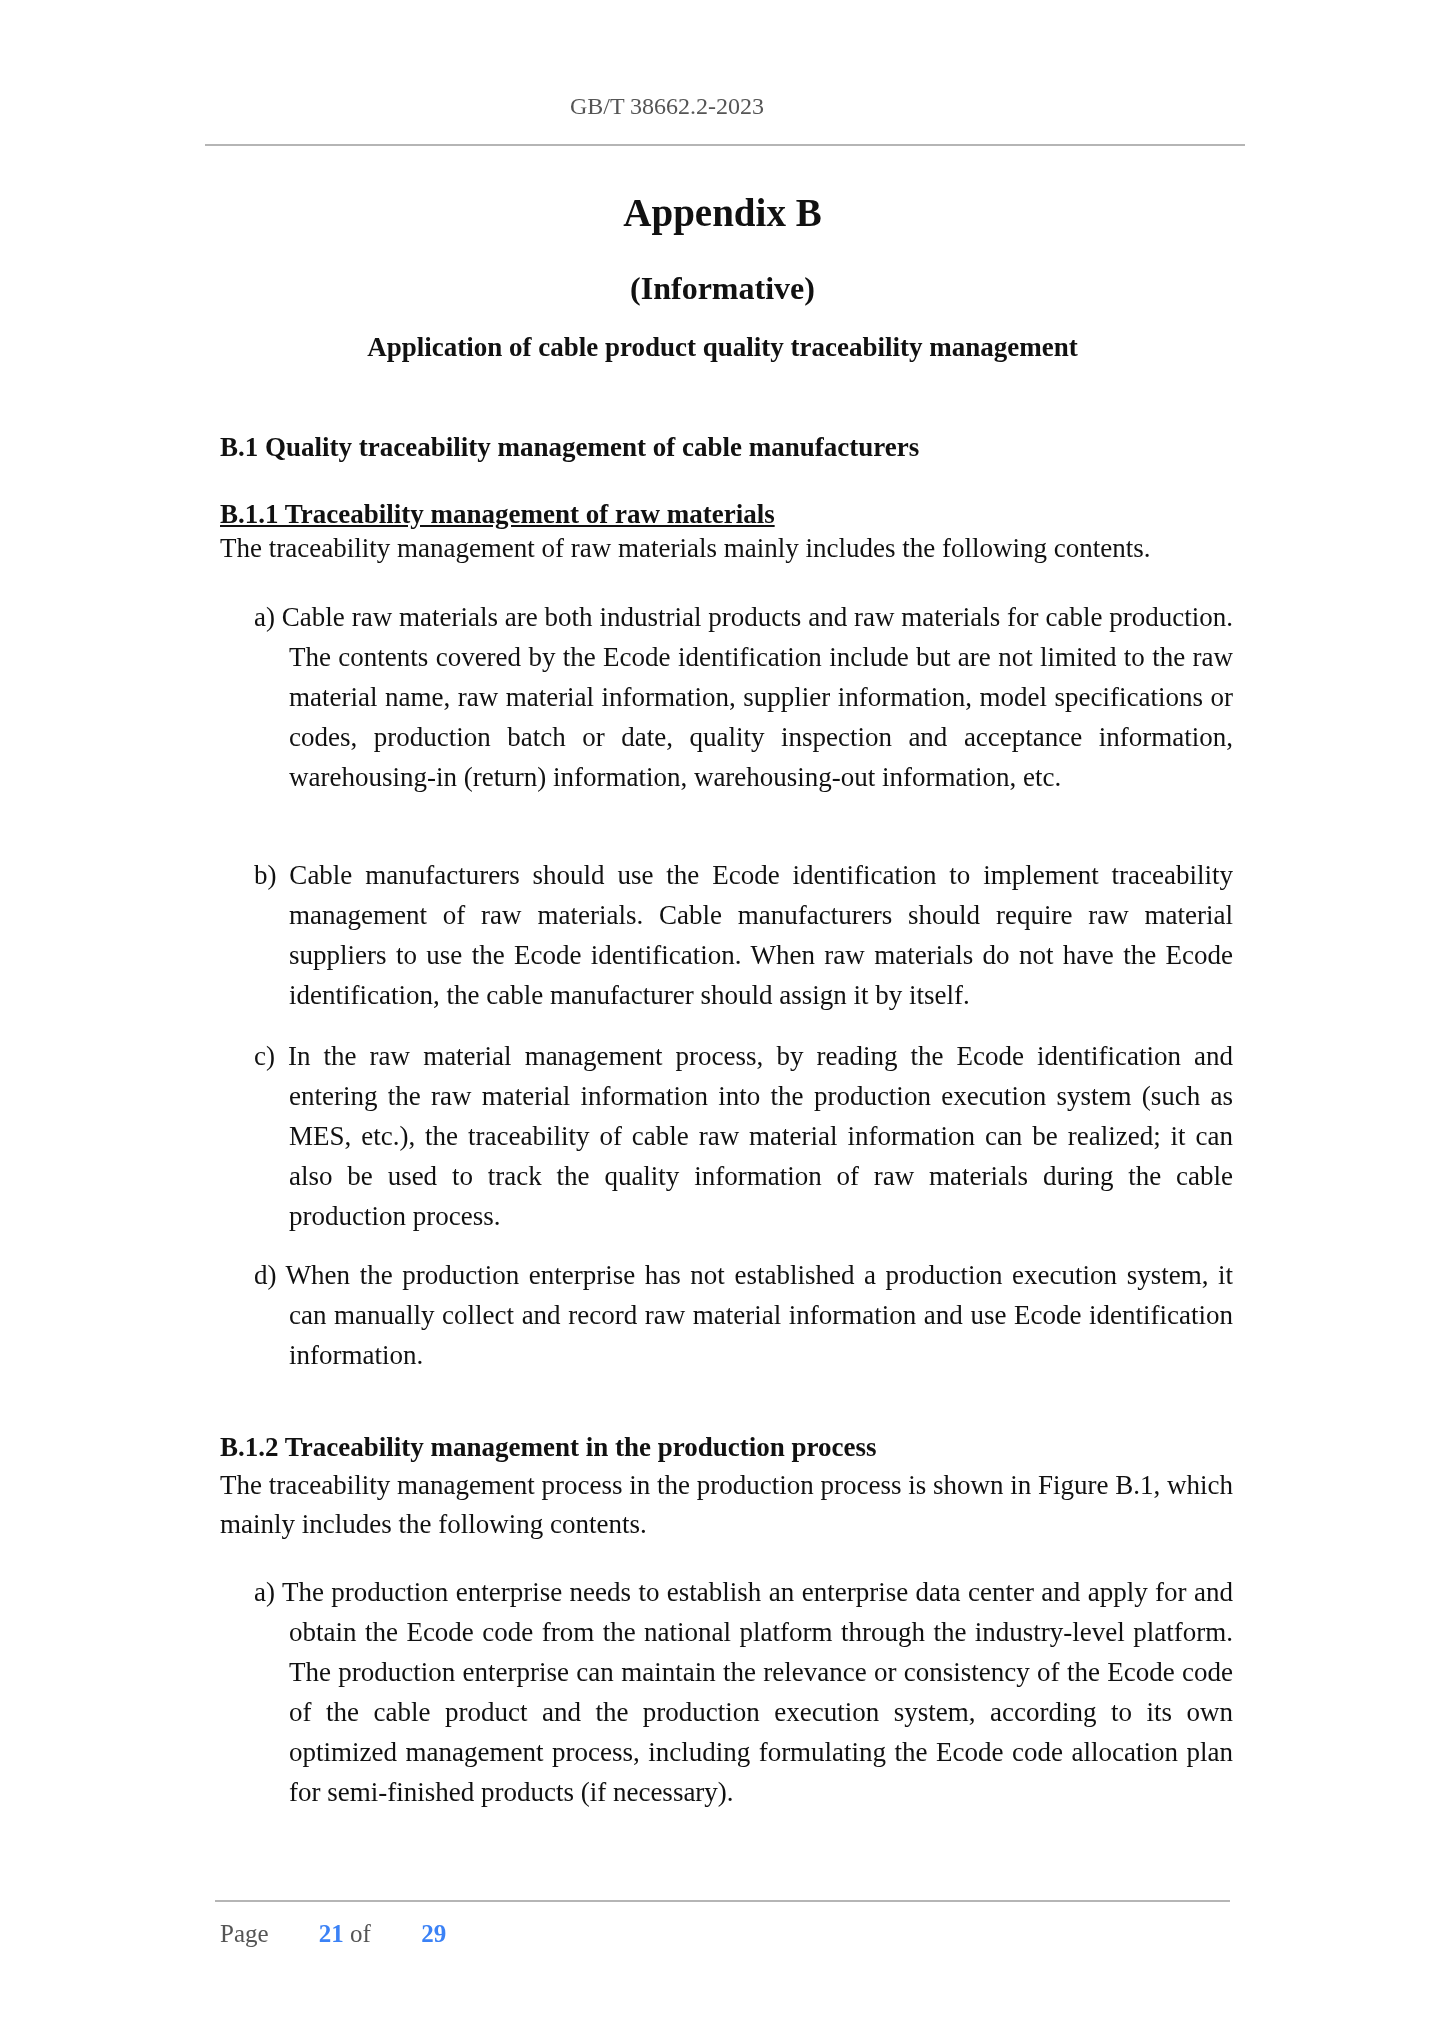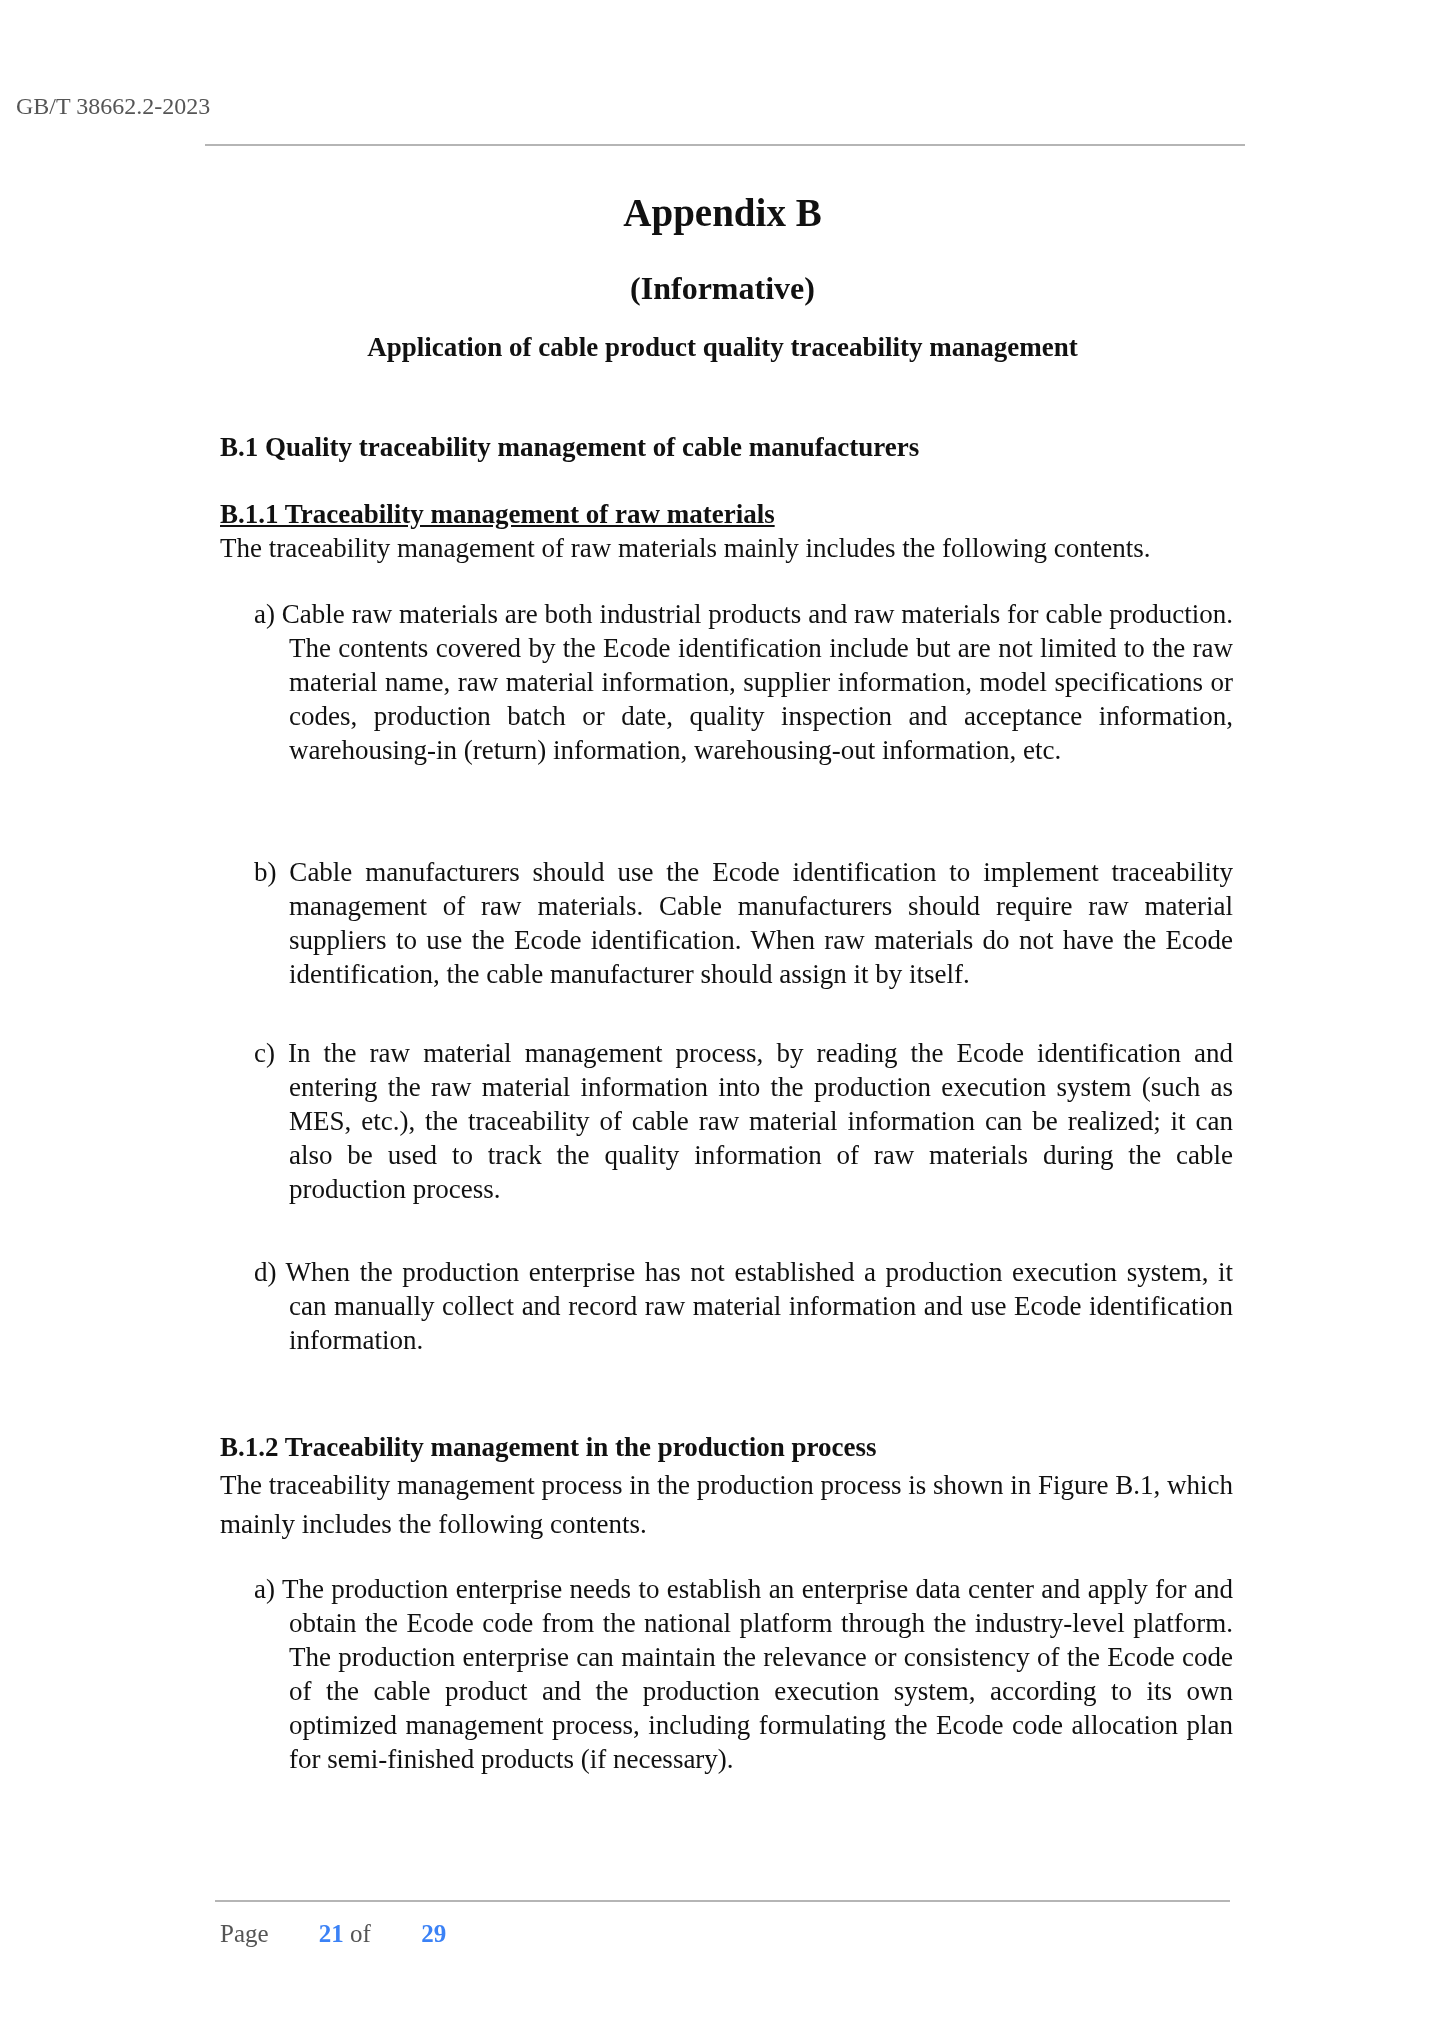--- a/index.html
+++ b/index.html
@@ -1,28 +1,28 @@
 <!DOCTYPE html>
 <html><head>
 <meta charset="utf-8">
 <style>
   html, body { margin:0; padding:0; background:#ffffff; }
   body { width:1445px; height:2044px; position:relative; overflow:hidden;
          font-family:"Liberation Serif", "DejaVu Serif", serif; color:#111; }
-  .header-text { position:absolute; top:93px; left:16px; width:1326px; text-align:left;
+  .header-text { position:absolute; top:93px; left:4px; width:1326px; text-align:center;
                  font-size:24px; color:#555; }
   .header-rule { position:absolute; top:144px; left:205px; width:1040px; height:0;
                  border-top:2px solid #b5b5b5; }
   .title { position:absolute; left:0; width:1445px; text-align:center; font-weight:bold; }
   .appendix { top:190px; font-size:39px; }
   .informative { top:270px; font-size:32px; }
   .subtitle { top:332px; font-size:27px; }
   .h { font-weight:bold; position:absolute; left:220px; font-size:27px;margin-top:32px; }
   .p { position:absolute; left:220px; width:1013px; font-size:27px; line-height:38.5px; text-align:justify; }
-  .li { position:absolute; left:254px; width:979px; font-size:27px; line-height:34px;
+  .li { position:absolute; left:254px; width:979px; font-size:27px; line-height:40px;
         text-align:justify; padding-left:35px; text-indent:-35px; box-sizing:border-box; }
   .footer-rule { position:absolute; top:1900px; left:215px; width:1015px; border-top:2px solid #b5b5b5; }
   .footer { position:absolute; top:1920px; left:220px; width:1013px; font-size:25px; color:#555;
             display:flex; justify-content:space-between; }
   .footer a { color:#555; text-decoration:underline; }
   .footer b { color:#3b82f6;margin-left:44px; }
 </style>
 </head>
 <body>
 

